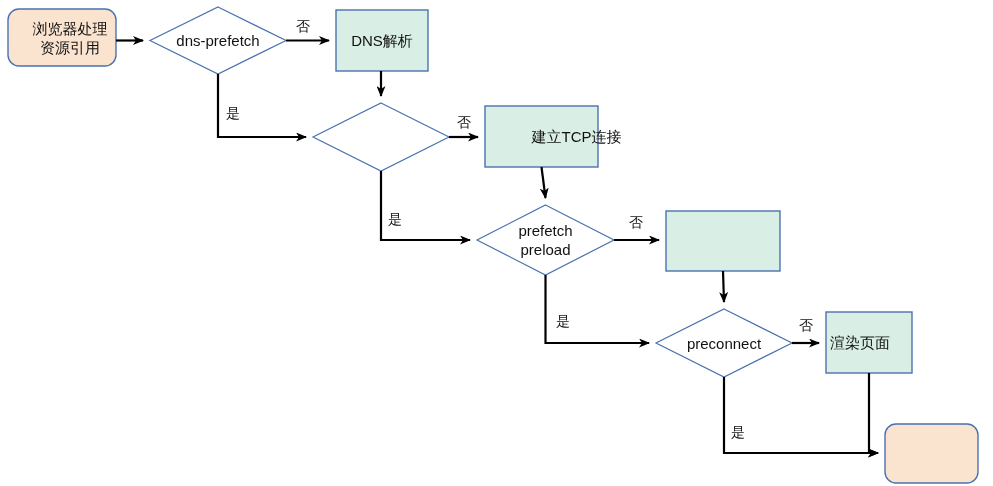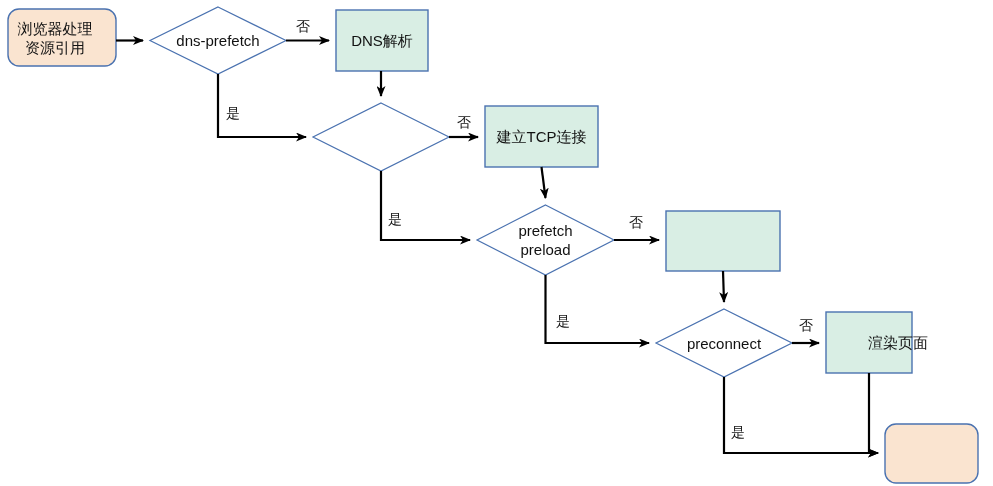--- a/index.html
+++ b/index.html
@@ -95,37 +95,37 @@
 
     <path d="M545.5,275 L545.5,343 L649,343" fill="none" stroke="#000000" stroke-width="2.2" marker-end="url(#arrowhead)"></path>
 
     <path d="M792,343 L819,343" fill="none" stroke="#000000" stroke-width="2.2" marker-end="url(#arrowhead)"></path>
 
     <path d="M869,373 L869,453 L878,453" fill="none" stroke="#000000" stroke-width="2.2" marker-end="url(#arrowhead)"></path>
 
     <path d="M724,377 L724,453 L878,453" fill="none" stroke="#000000" stroke-width="2.2" marker-end="url(#arrowhead)"></path>
   </svg>
 
-  <div class="node-label" style="left:1px; top:9px; width:108px; height:57px;border-radius:15px;">浏览器处理
+  <div class="node-label" style="left:16px; top:9px; width:108px; height:57px;border-radius:15px;">浏览器处理
 资源引用</div>
 
   <div class="node-label" style="left:150px; top:7px; width:136px; height:67px;">dns-prefetch</div>
 
   <div class="node-label" style="left:336px; top:10px; width:92px; height:61px;">DNS解析</div>
 
 
-  <div class="node-label" style="left:485px; top:106px; width:113px; height:61px;">建立TCP连接</div>
+  <div class="node-label" style="left:485px; top:106px; width:113px; height:61px;padding-left:35px;">建立TCP连接</div>
 
   <div class="node-label" style="left:477px; top:205px; width:137px; height:70px;">prefetch
 preload</div>
 
 
   <div class="node-label" style="left:656px; top:309px; width:136px; height:68px;">preconnect</div>
 
-  <div class="node-label" style="left:855px; top:312px; width:86px; height:61px;">渲染页面</div>
+  <div class="node-label" style="left:817px; top:312px; width:86px; height:61px;">渲染页面</div>
 
 
   <div class="edge-label" style="left:296px; top:18px;">否</div>
 
   <div class="edge-label" style="left:226px; top:105px;">是</div>
 
   <div class="edge-label" style="left:457px; top:114px;">否</div>
 
   <div class="edge-label" style="left:388px; top:211px;">是</div>
 

